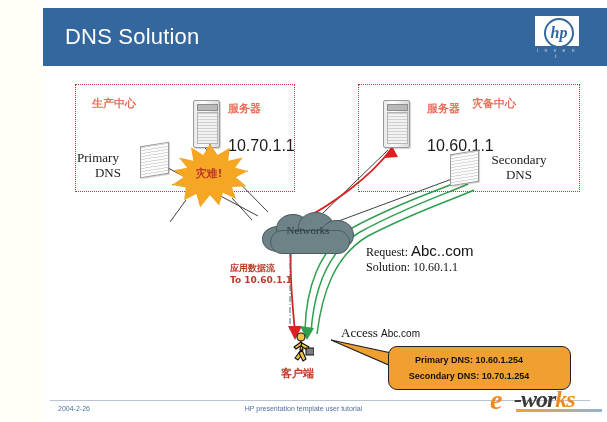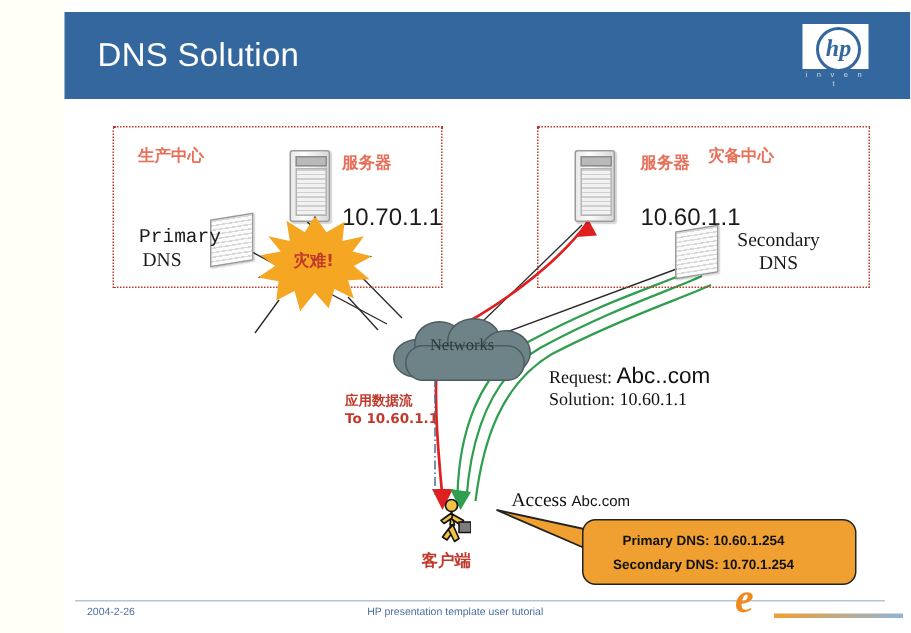--- a/index.html
+++ b/index.html
@@ -150,21 +150,21 @@
   </svg>
 
   <div class="region left"></div>
   <div class="region-label" style="left:92px;top:96px;">生产中心</div>
 
   <div class="tower" style="left:193px;top:100px;"></div>
   <div class="srv-name" style="left:228px;top:101px;">服务器</div>
   <div class="srv-ip" style="left:228px;top:117px;">10.70.1.1</div>
 
   <div class="dnsbox" style="left:140px;top:144px;"></div>
-  <div class="dns-label" style="left:90px;top:150px;width:60px;font-family:Liberation Mono, monospace;">Primary</div>
+  <div class="dns-label" style="left:68px;top:150px;width:60px;">Primary</div>
   <div class="dns-label" style="left:78px;top:165px;width:60px;">DNS</div>
 
   <div class="burst"></div>
   <div class="burst-text">灾难!</div>
 
   <div class="region right"></div>
   <div class="region-label" style="left:472px;top:96px;">灾备中心</div>
 
   <div class="tower" style="left:383px;top:100px;"></div>
   <div class="srv-name" style="left:427px;top:101px;">服务器</div>
@@ -217,16 +217,17 @@
     <div class="ctext" style="top:8px;">Primary DNS: 10.60.1.254</div>
     <div class="ctext" style="top:24px;">Secondary DNS: 10.70.1.254</div>
   </div>
 
   <div class="footer-rule"></div>
   <div class="footer-date">2004-2-26</div>
   <div class="footer-center">HP presentation template user tutorial</div>
 
   <div class="eworks">
     <div class="ew-e">e</div>
+    <div class="ew-w"><span>-wor</span><span class="ew-k">ks</span></div>
     <div class="ew-bar"></div>
   </div>
 
 </div>
 
 </body></html>

